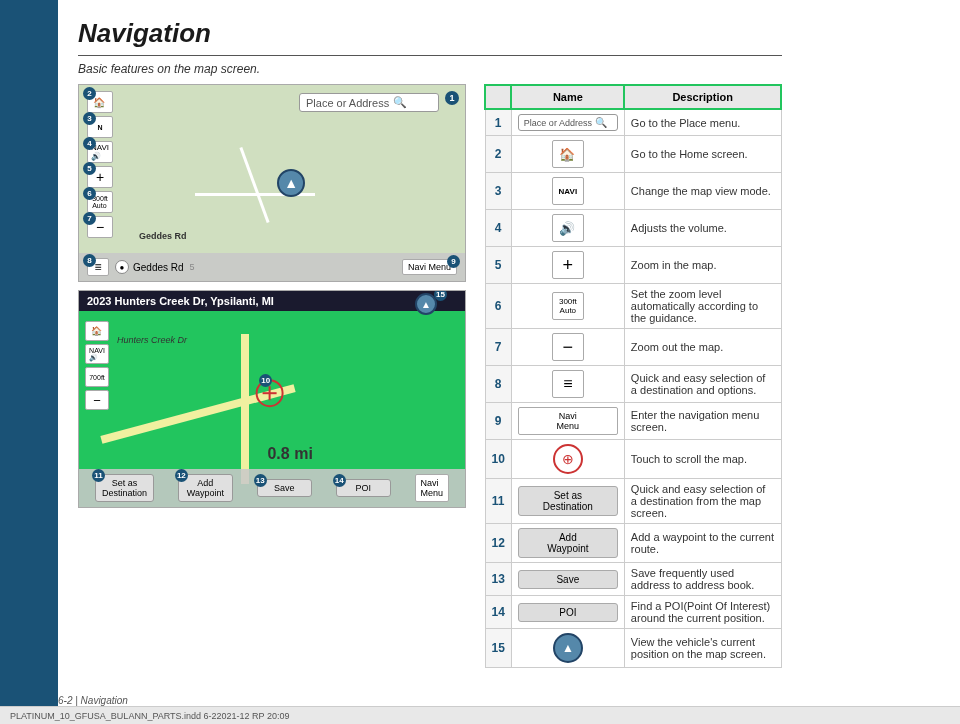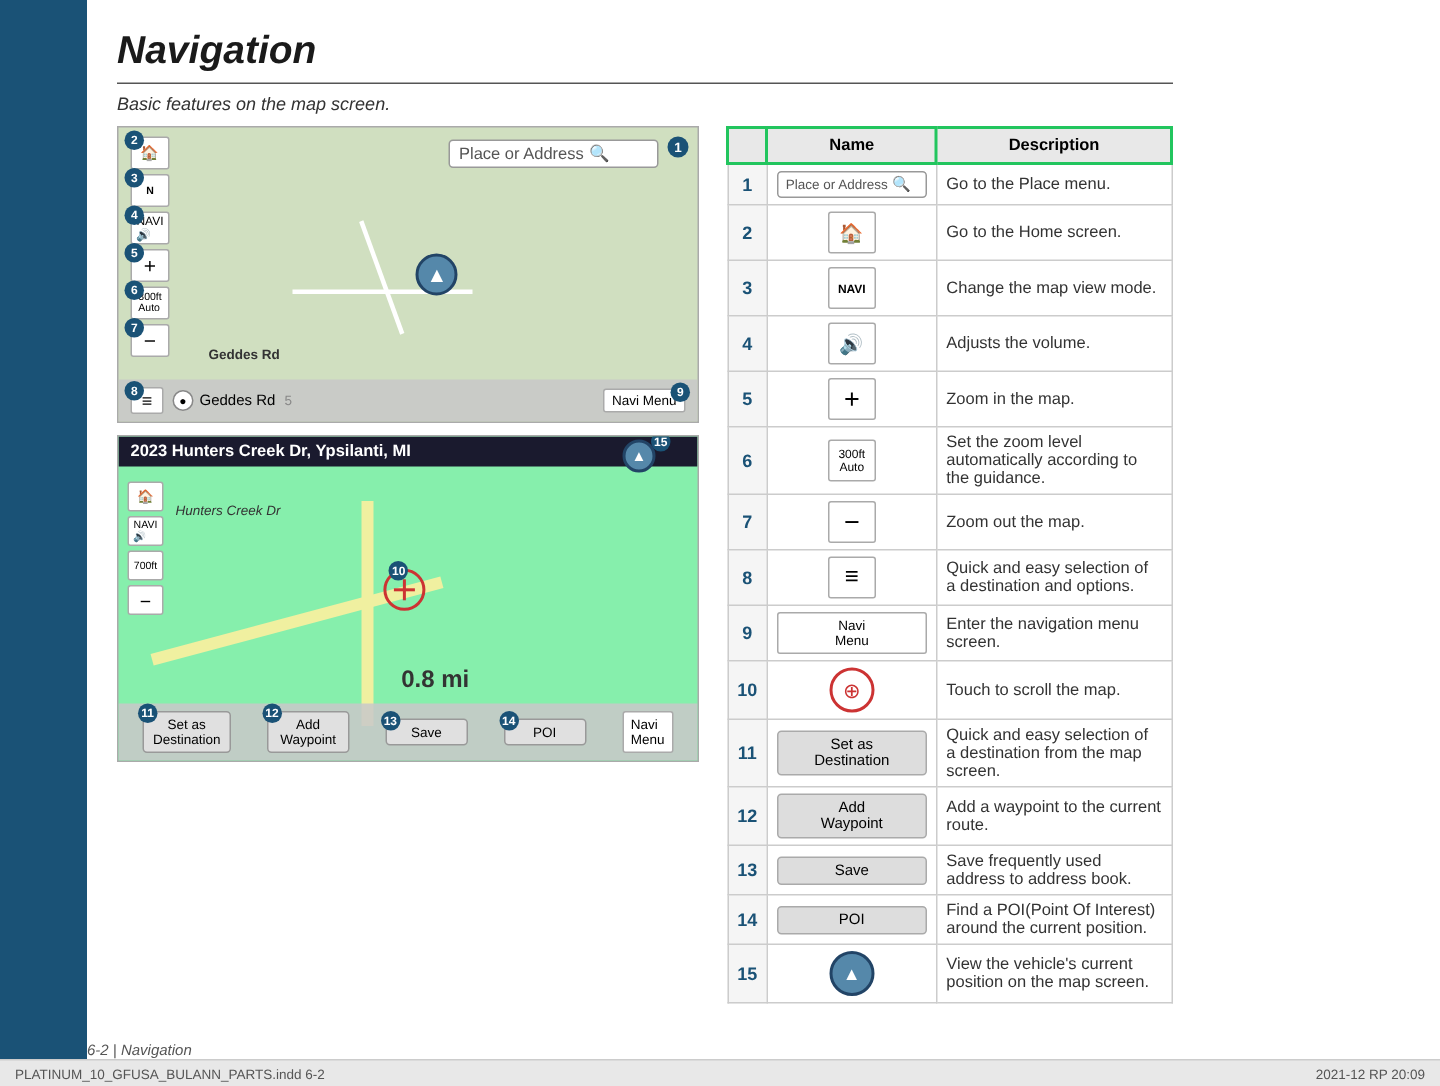--- a/index.html
+++ b/index.html
@@ -211,21 +211,21 @@
       border-radius: 50%;
       display: inline-flex;
       align-items: center;
       justify-content: center;
       margin-right: 4px;
       font-size: 8px;
     }
 
     
     .map-screen-2 {
-      background: #86efac;
+      background: #22c55e;
       border: 1px solid #aaa;
       width: 388px;
       height: 218px;
       position: relative;
       overflow: hidden;
     }
 
     .map2-header {
       background: #1a1a2e;
       color: #fff;
@@ -474,21 +474,20 @@
       left: 0;
       right: 0;
       height: 18px;
       background: #e8e8e8;
       border-top: 1px solid #ccc;
       display: flex;
       align-items: center;
       padding: 0 10px;
       font-size: 9px;
       color: #555;
-      justify-content: space-between;
     }
 
     .navi-badge {
       position: absolute;
       top: -5px;
       right: -4px;
       background: #1a5276;
       color: #fff;
       font-size: 8px;
       font-weight: bold;

